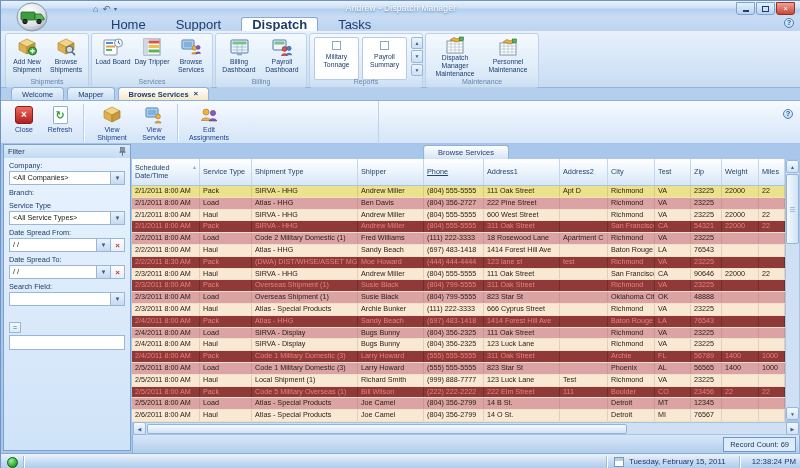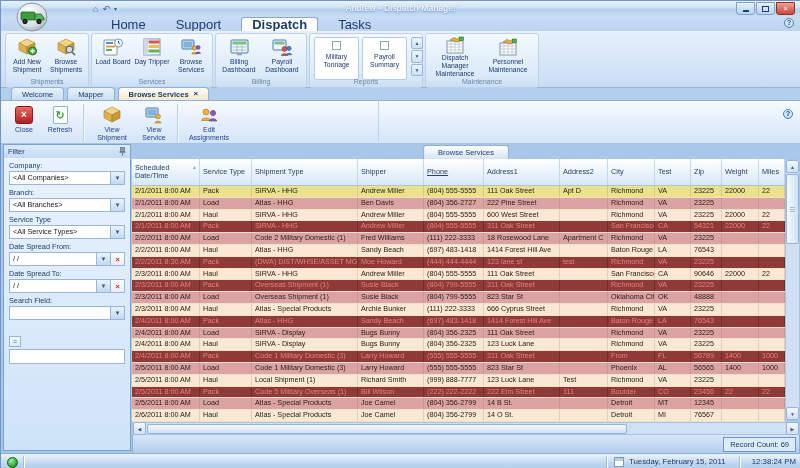--- a/index.html
+++ b/index.html
@@ -458,24 +458,20 @@
       <div id="filter-fields">
           <div class="ffield">
             <div class="flabel">Company:</div>
             <div class="finputrow">
               <div class="fbox">&lt;All Companies&gt;</div>
               <div class="fdd">▼</div>
             </div>
           </div>
           <div class="ffield">
             <div class="flabel">Branch:</div>
-            <div class="finputrow">
-              <div class="fbox">&lt;All Branches&gt;</div>
-              <div class="fdd">▼</div>
-            </div>
           </div>
           <div class="ffield">
             <div class="flabel">Service Type</div>
             <div class="finputrow">
               <div class="fbox">&lt;All Service Types&gt;</div>
               <div class="fdd">▼</div>
             </div>
           </div>
           <div class="ffield">
             <div class="flabel">Date Spread From:</div>
@@ -750,21 +746,21 @@
                 <div class="c" style="width: 26px; flex: 0 0 auto;"></div>
               </div>
               <div class="row dark">
                 <div class="c" style="width: 68px; flex: 0 0 auto;">2/4/2011 8:00 AM</div>
                 <div class="c" style="width: 52px; flex: 0 0 auto;">Pack</div>
                 <div class="c" style="width: 106px; flex: 0 0 auto;">Code 1 Military Domestic (3)</div>
                 <div class="c" style="width: 66px; flex: 0 0 auto;">Larry Howard</div>
                 <div class="c" style="width: 60px; flex: 0 0 auto;">(555) 555-5555</div>
                 <div class="c" style="width: 76px; flex: 0 0 auto;">311 Oak Street</div>
                 <div class="c" style="width: 48px; flex: 0 0 auto;"></div>
-                <div class="c" style="width: 47px; flex: 0 0 auto;">From</div>
+                <div class="c" style="width: 47px; flex: 0 0 auto;">Archie</div>
                 <div class="c" style="width: 36px; flex: 0 0 auto;">FL</div>
                 <div class="c" style="width: 31px; flex: 0 0 auto;">56789</div>
                 <div class="c" style="width: 37px; flex: 0 0 auto;">1400</div>
                 <div class="c" style="width: 26px; flex: 0 0 auto;">1000</div>
               </div>
               <div class="row pink">
                 <div class="c" style="width: 68px; flex: 0 0 auto;">2/5/2011 8:00 AM</div>
                 <div class="c" style="width: 52px; flex: 0 0 auto;">Load</div>
                 <div class="c" style="width: 106px; flex: 0 0 auto;">Code 1 Military Domestic (3)</div>
                 <div class="c" style="width: 66px; flex: 0 0 auto;">Larry Howard</div>

